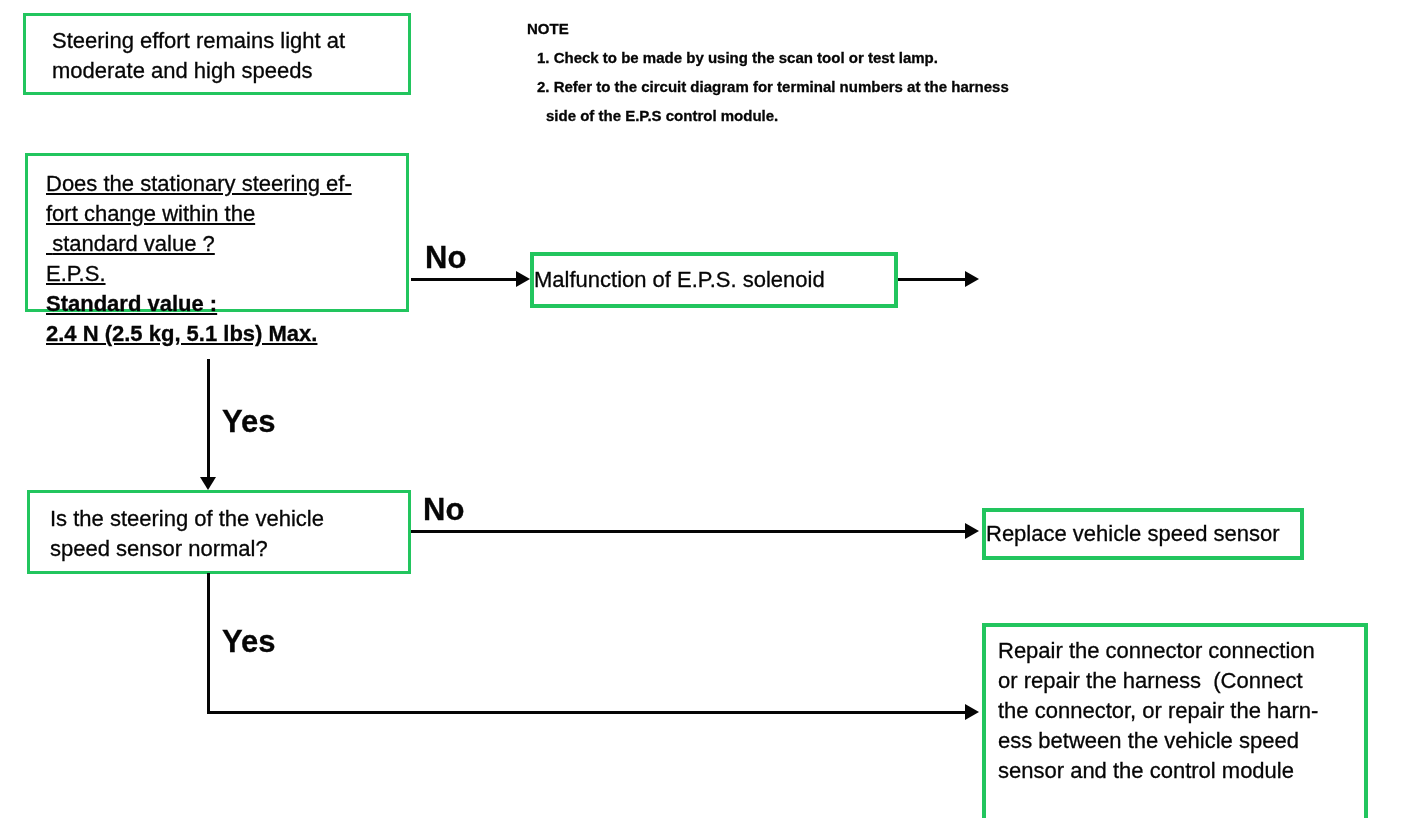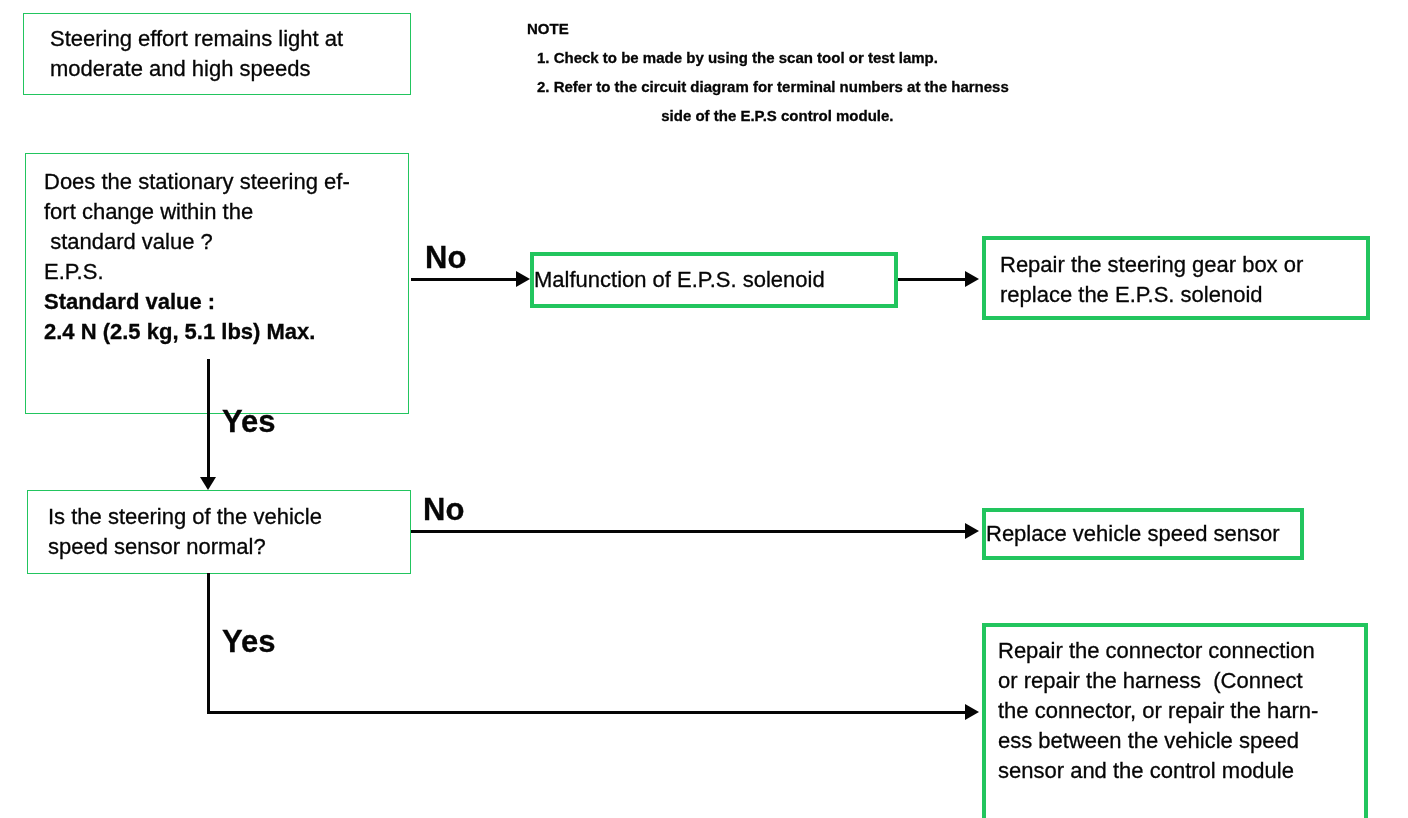--- a/index.html
+++ b/index.html
@@ -13,21 +13,21 @@
     height: 818px;
     background: #ffffff;
     font-family: "Liberation Sans", sans-serif;
     color: #060606;
     overflow: hidden;
     -webkit-text-stroke: 0.3px;
   }
   .box {
     position: absolute;
     box-sizing: border-box;
-    border: 1px solid #22c55e;
+    border: 3px solid #22c55e;
     background: #ffffff;
   }
   .box.thick { border-width: 4px; }
   .txt {
     font-size: 22px;
     line-height: 30px;
     white-space: pre-wrap;
   }
   .bold { font-weight: 700; }
   .center-both {
@@ -65,63 +65,59 @@
     position: absolute;
     left: 527px;
     top: 14px;
     font-weight: 700;
     font-size: 15px;
     line-height: 29px;
     white-space: nowrap;
   }
   .note .nt { margin-left: 0; }
   .note .nl { margin-left: 10px; }
-  .note .nc { margin-left: 19px; text-align: center; }
+  .note .nc { margin-left: 19px; }
 </style>
 </head>
 <body>
 
 <div class="canvas">
 
   <div class="box" style="left:23px; top:13px; width:388px; height:82px; padding:10px 6px 0 26px;">
     <div class="txt">Steering effort remains light at
 moderate and high speeds</div>
   </div>
 
   <div class="note">
     <div class="nt">NOTE</div>
     <div class="nl">1. Check to be made by using the scan tool or test lamp.</div>
     <div class="nl">2. Refer to the circuit diagram for terminal numbers at the harness</div>
     <div class="nc">side of the E.P.S control module.</div>
   </div>
 
-  <div class="box" style="left:25px; top:153px; width:384px; height:261px; padding:13px 8px 0 18px;">
+  <div class="box" style="left:25px; top:153px; width:384px; height:159px; padding:13px 8px 0 18px;text-decoration:underline;">
     <div class="txt">Does the stationary steering ef-
 fort change within the
  standard value ?</div>
     <div class="txt">E.P.S.</div>
     <div class="txt bold">Standard value :</div>
     <div class="txt bold">2.4 N (2.5 kg, 5.1 lbs) Max.</div>
   </div>
 
   <div class="lbl" style="left:425px; top:246px;">No</div>
   <div class="hline" style="left:411px; top:278px; width:106px; height:3px;"></div>
   <div class="ah-right" style="left:516px; top:271px;"></div>
 
   <div class="box thick center-both" style="left:530px; top:252px; width:368px; height:56px;">
     <div class="txt">Malfunction of E.P.S. solenoid</div>
   </div>
 
   <div class="hline" style="left:898px; top:278px; width:68px; height:3px;"></div>
   <div class="ah-right" style="left:965px; top:271px;"></div>
 
-  <div class="box thick" style="left:982px; top:236px; width:388px; height:84px; padding:10px 4px 0 14px;">
-    <div class="txt">Repair the steering gear box or
-replace the E.P.S. solenoid</div>
-  </div>
 
   <div class="vline" style="left:207px; top:359px; width:3px; height:119px;"></div>
   <div class="ah-down" style="left:200px; top:477px;"></div>
   <div class="lbl" style="left:222px; top:410px;">Yes</div>
 
   <div class="box" style="left:27px; top:490px; width:384px; height:84px; padding:11px 4px 0 20px;">
     <div class="txt">Is the steering of the vehicle
 speed sensor normal?</div>
   </div>
 

